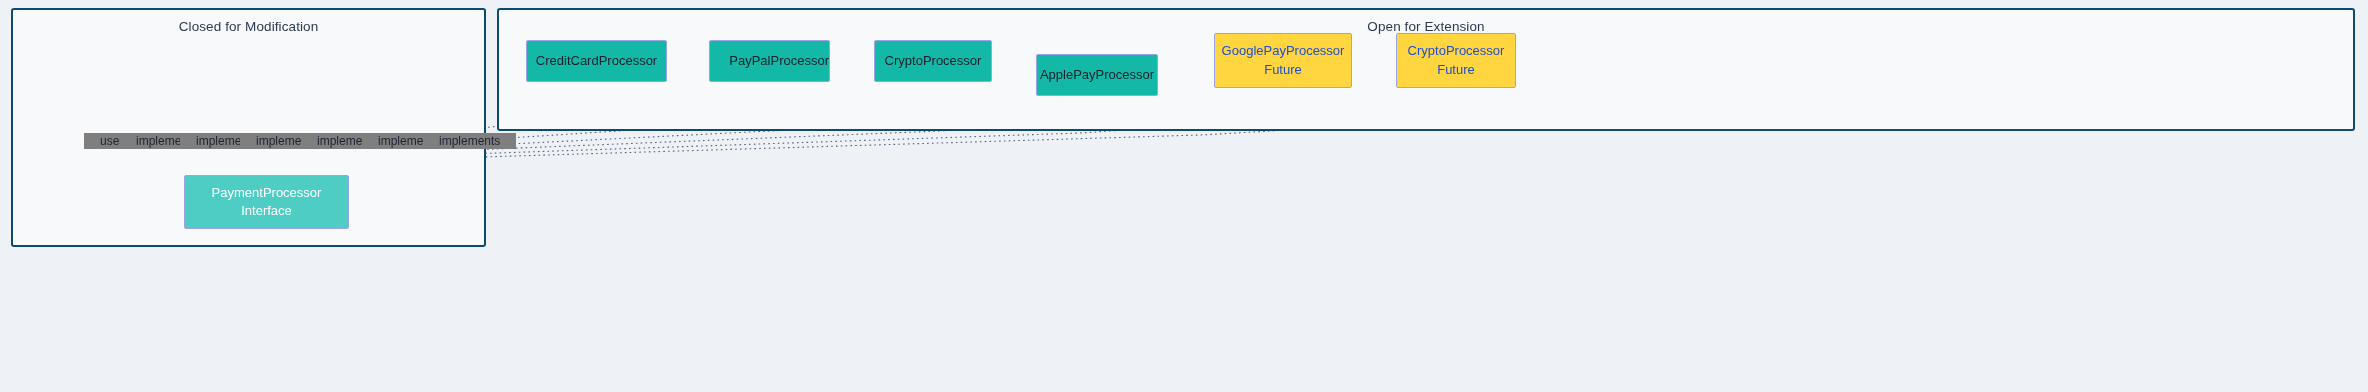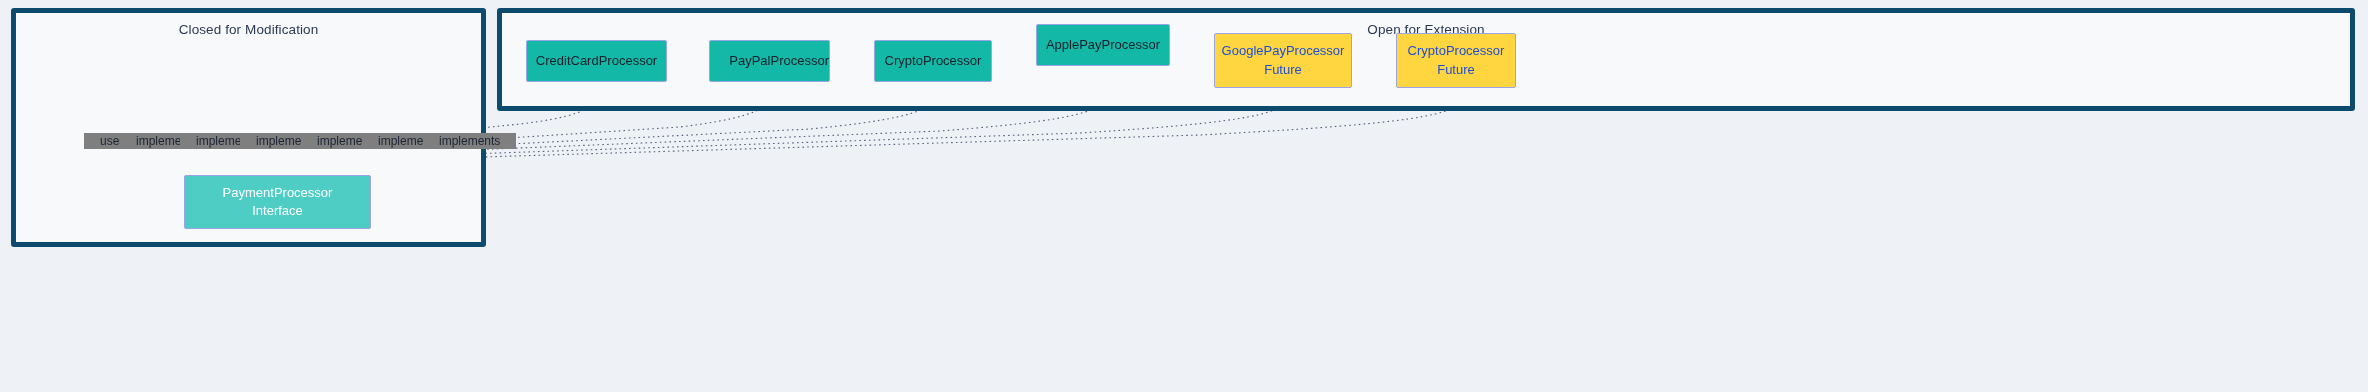--- a/index.html
+++ b/index.html
@@ -24,21 +24,21 @@
     width: 2368px;
     height: 392px;
     pointer-events: none;
   }
 
   
   .cluster {
     position: absolute;
     box-sizing: border-box;
     background: #f8f9fb;
-    border: 5px solid #0c4a6e;
+    border: 2px solid #0c4a6e;
     border-radius: 3px;
   }
   .cluster-title {
     position: absolute;
     top: 9px;
     left: 0;
     width: 100%;
     text-align: center;
     font-size: 13.5px;
     color: #2b3a52;
@@ -48,21 +48,21 @@
   #cluster-closed {
     left: 11px;
     top: 8px;
     width: 475px;
     height: 239px;
   }
   #cluster-open {
     left: 497px;
     top: 8px;
     width: 1858px;
-    height: 103px;
+    height: 123px;
   }
 
   
   .node {
     position: absolute;
     box-sizing: border-box;
     border: 1.4px solid #9aa5e8;
     border-radius: 2px;
     display: flex;
     flex-direction: column;
@@ -129,38 +129,38 @@
 
   <div class="cluster" id="cluster-closed">
     <div class="cluster-title">Closed for Modification</div>
   </div>
 
   <div class="cluster" id="cluster-open">
     <div class="cluster-title">Open for Extension</div>
   </div>
 
 
-  <div class="node node-primary" style="left:184px; top:175px; width:187px; height:54px;">
+  <div class="node node-primary" style="left:184px; top:175px; width:165px; height:54px;">
     <span>PaymentProcessor</span>
     <span class="line2">Interface</span>
   </div>
 
   <div class="node node-impl" style="left:526px; top:40px; width:141px; height:42px;">
     <span>CreditCardProcessor</span>
   </div>
 
   <div class="node node-impl" style="left:709px; top:40px; width:121px; height:42px;align-items:flex-end;">
     <span>PayPalProcessor</span>
   </div>
 
   <div class="node node-impl" style="left:874px; top:40px; width:118px; height:42px;">
     <span>CryptoProcessor</span>
   </div>
 
-  <div class="node node-impl" style="left:1036px; top:24px; width:134px; height:42px;">
+  <div class="node node-impl" style="left:1036px; top:54px; width:122px; height:42px;">
     <span>ApplePayProcessor</span>
   </div>
 
   <div class="node node-future" style="left:1214px; top:33px; width:138px; height:55px;">
     <span>GooglePayProcessor</span>
     <span class="line2">Future</span>
   </div>
 
   <div class="node node-future" style="left:1396px; top:33px; width:120px; height:55px;">
     <span>CryptoProcessor</span>

